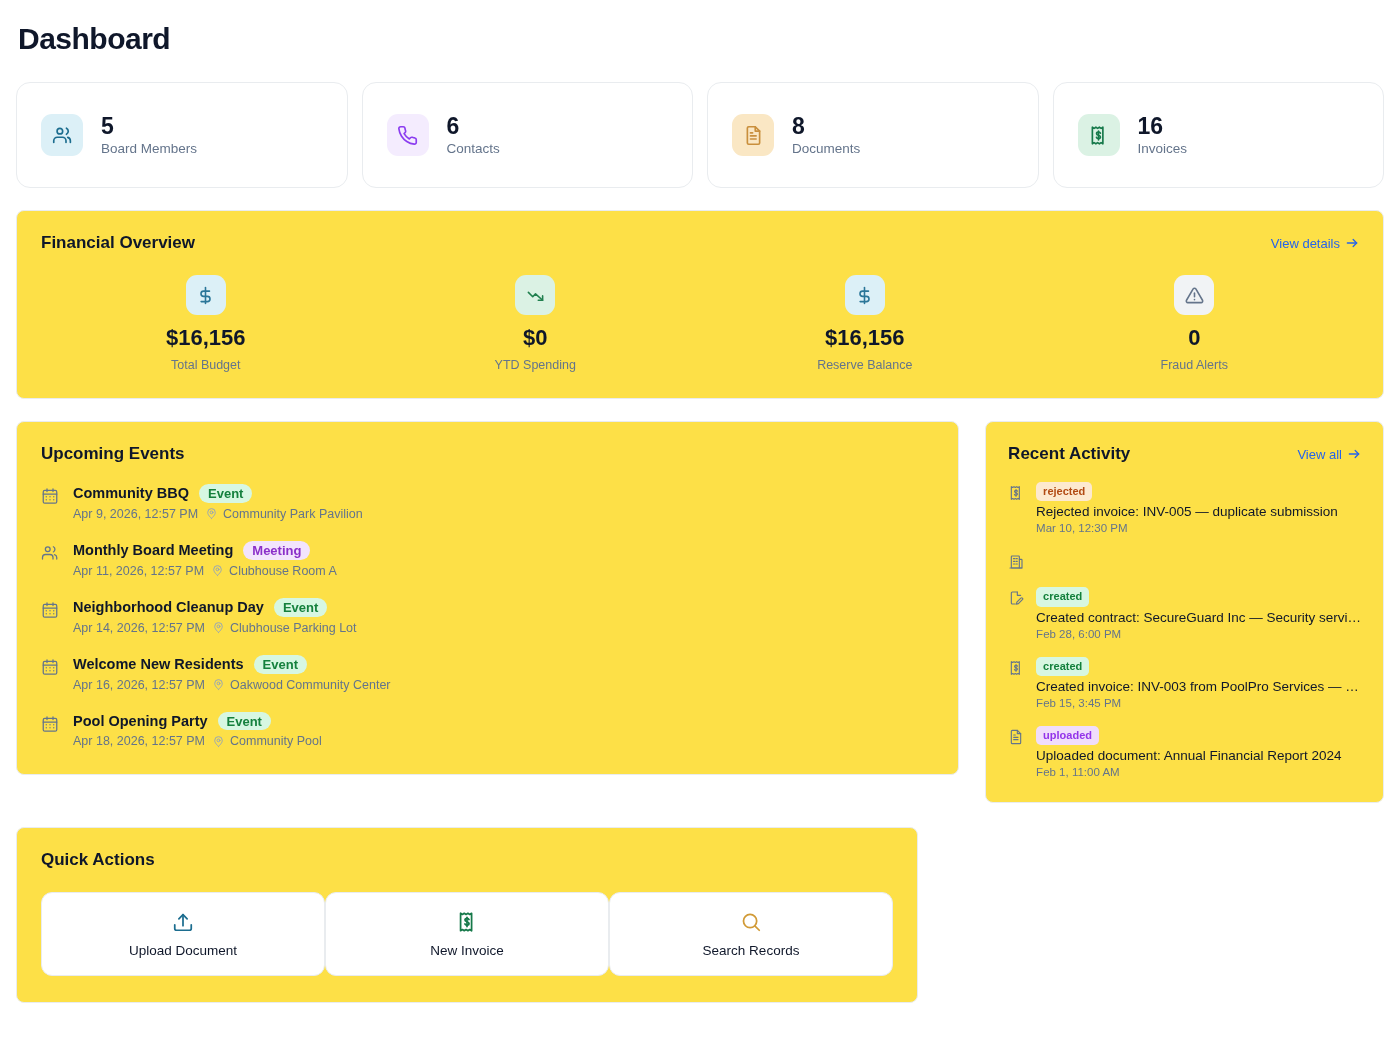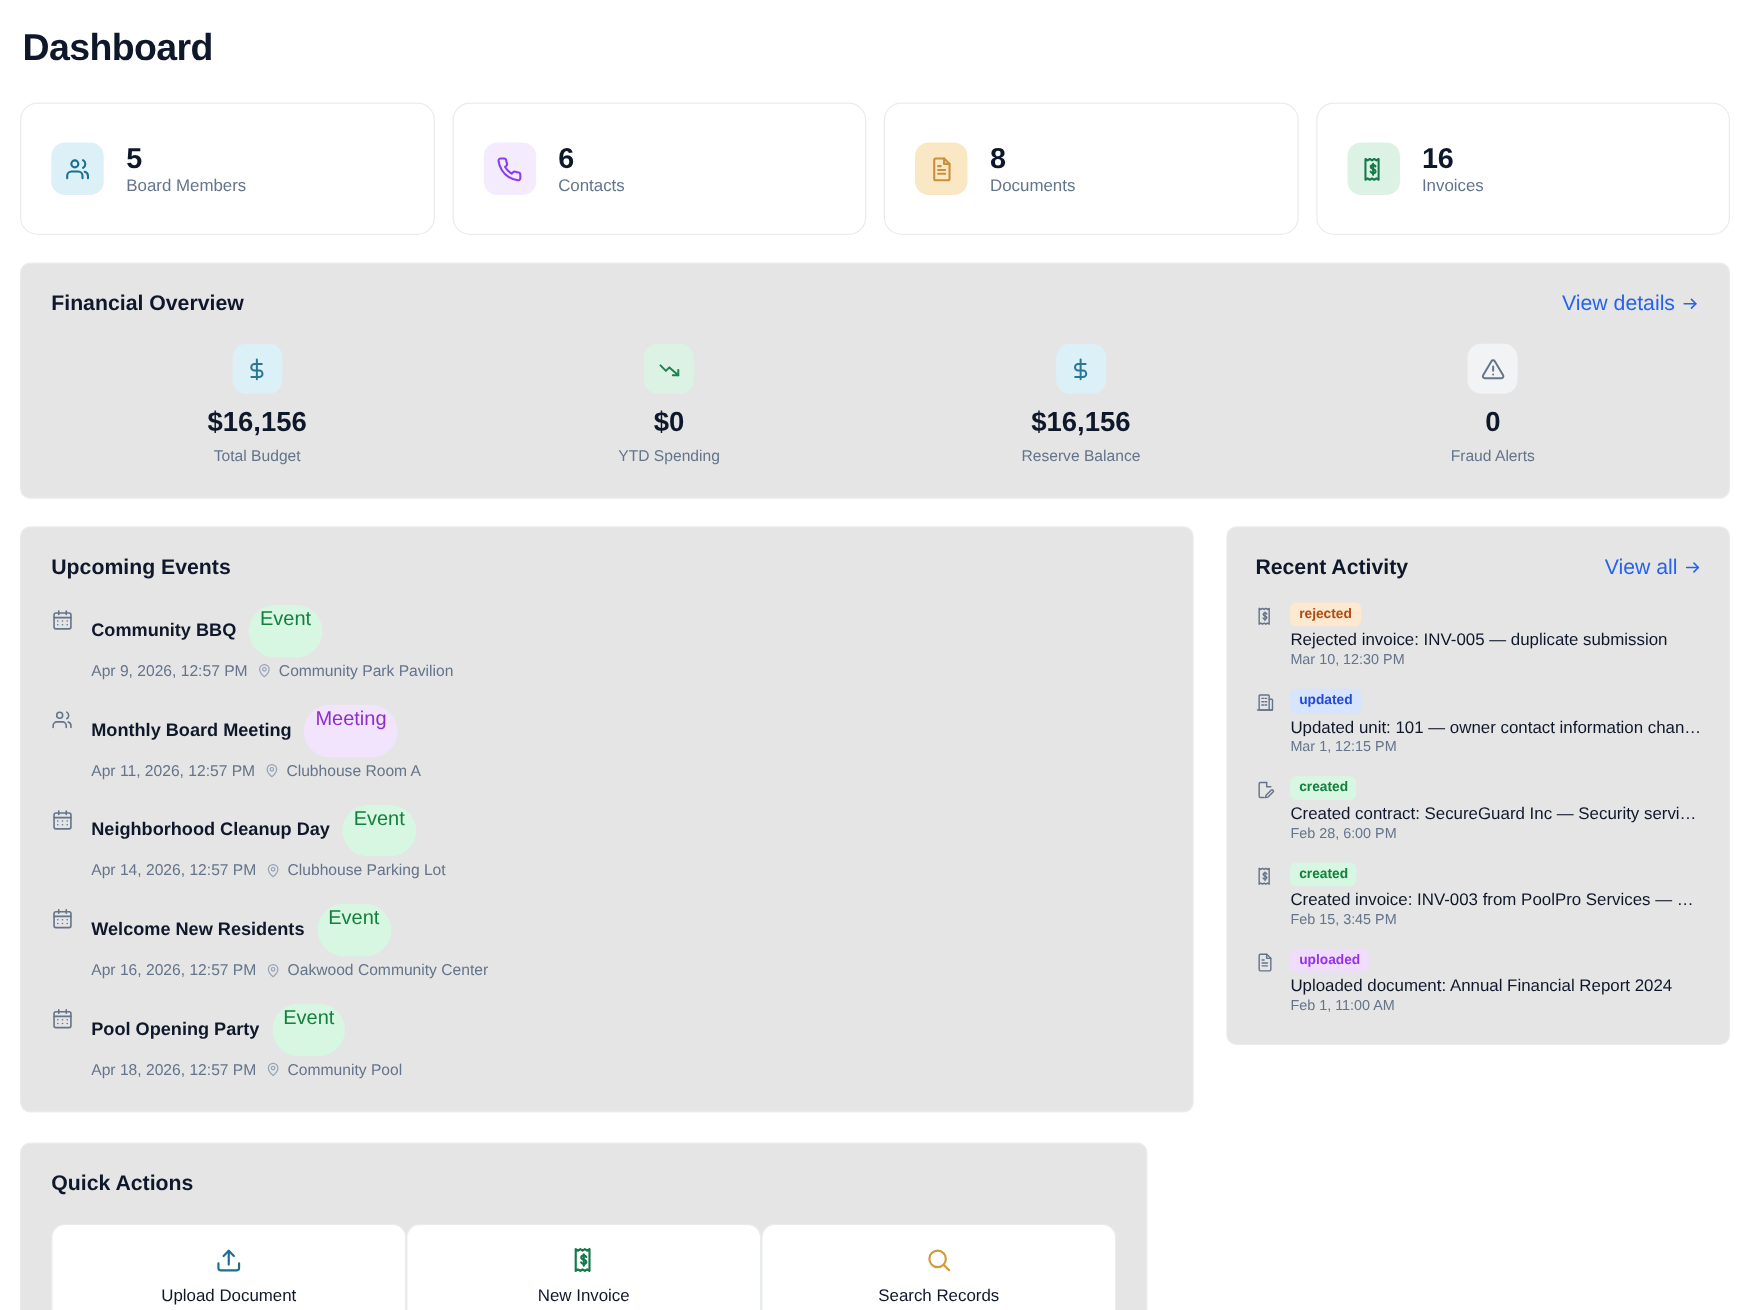--- a/index.html
+++ b/index.html
@@ -44,32 +44,32 @@
     border-radius: 11px;
     display: flex; align-items: center; justify-content: center;
     flex: 0 0 auto;
   }
   .stat-text { display: flex; flex-direction: column; gap: 2px; }
   .stat-value { font-size: 23px; font-weight: bold; color: #0f172a; line-height: 1.1; }
   .stat-label { font-size: 13.5px; color: #64748b; }
 
   
   .panel {
-    background: #e5e5e5;
+    background: #fde047;
     border: 1px solid #e9ecef;
     border-radius: 8px;
   }
   .panel-head {
     display: flex;
     align-items: center;
     justify-content: space-between;
   }
   .panel-title { font-size: 17px; font-weight: bold; color: #0f172a; }
   .panel-link {
-    font-size: 17px;
+    font-size: 13px;
     color: #2563eb;
     text-decoration: none;
     display: inline-flex;
     align-items: center;
     gap: 5px;
     cursor: pointer;
   }
 
   
   .financial { margin-top: 22px; padding: 22px 24px 26px 24px; }
@@ -103,23 +103,23 @@
   .activity-panel { flex: 1; padding: 22px 22px 24px 22px; }
 
   
   .events-list { margin-top: 20px; display: flex; flex-direction: column; gap: 20px; }
   .event-item { display: flex; gap: 14px; align-items: flex-start; }
   .event-icon { width: 18px; flex: 0 0 18px; margin-top: 3px; color: #64748b; }
   .event-body { display: flex; flex-direction: column; gap: 4px; }
   .event-title-row { display: flex; align-items: center; gap: 10px; }
   .event-title { font-size: 14.5px; font-weight: bold; color: #0f172a; }
   .badge {
-    font-size: 16px;
-    font-weight: normal;
-    padding: 2px 9px 19px 9px;
+    font-size: 13px;
+    font-weight: bold;
+    padding: 2px 9px 0 9px;
     border-radius: 999px;
     line-height: 1.3;
     display: inline-block;
   }
   .badge-event { background: #d7f7e2; color: #15803d; }
   .badge-meeting { background: #f3e4fd; color: #8b2fc9; }
   .event-meta {
     font-size: 12.5px;
     color: #64748b;
     display: flex;
@@ -505,25 +505,20 @@
                 <path d="M17 8h3a1 1 0 0 1 1 1v11a1 1 0 0 1-1 1h-3"></path>
                 <line x1="8.2" y1="7" x2="10.2" y2="7"></line>
                 <line x1="12" y1="7" x2="14" y2="7"></line>
                 <line x1="8.2" y1="11" x2="10.2" y2="11"></line>
                 <line x1="12" y1="11" x2="14" y2="11"></line>
                 <line x1="8.2" y1="15" x2="10.2" y2="15"></line>
                 <line x1="12" y1="15" x2="14" y2="15"></line>
                 <path d="M3 21h18"></path>
               </svg>
             </div>
-     <div class="activity-body">
-       <span class="abadge abadge-updated">updated</span>
-       <div class="activity-text">Updated unit: 101 — owner contact information chan…</div>
-       <div class="activity-time">Mar 1, 12:15 PM</div>
-     </div>
           </div>
           <div class="activity-item">
             <div class="activity-icon">
               <svg xmlns="http://www.w3.org/2000/svg" width="16" height="16" viewBox="0 0 24 24" fill="none" stroke="#64748b" stroke-width="1.7" stroke-linecap="round" stroke-linejoin="round">
                 <path d="M14 3H6.5A1.5 1.5 0 0 0 5 4.5v15A1.5 1.5 0 0 0 6.5 21H11"></path>
                 <polyline points="14 3 14 8 19 8"></polyline>
                 <path d="M19.3 12.2a1.6 1.6 0 0 1 2.3 2.3l-6 6-3 .7.7-3z"></path>
               </svg>
             </div>
      <div class="activity-body">

